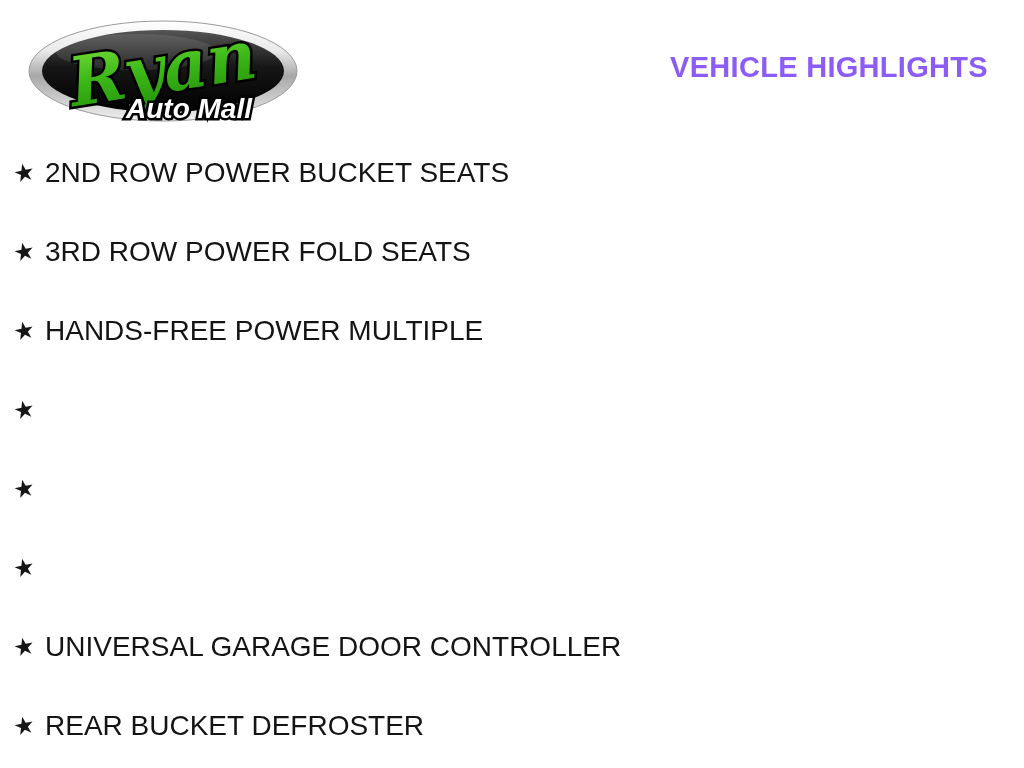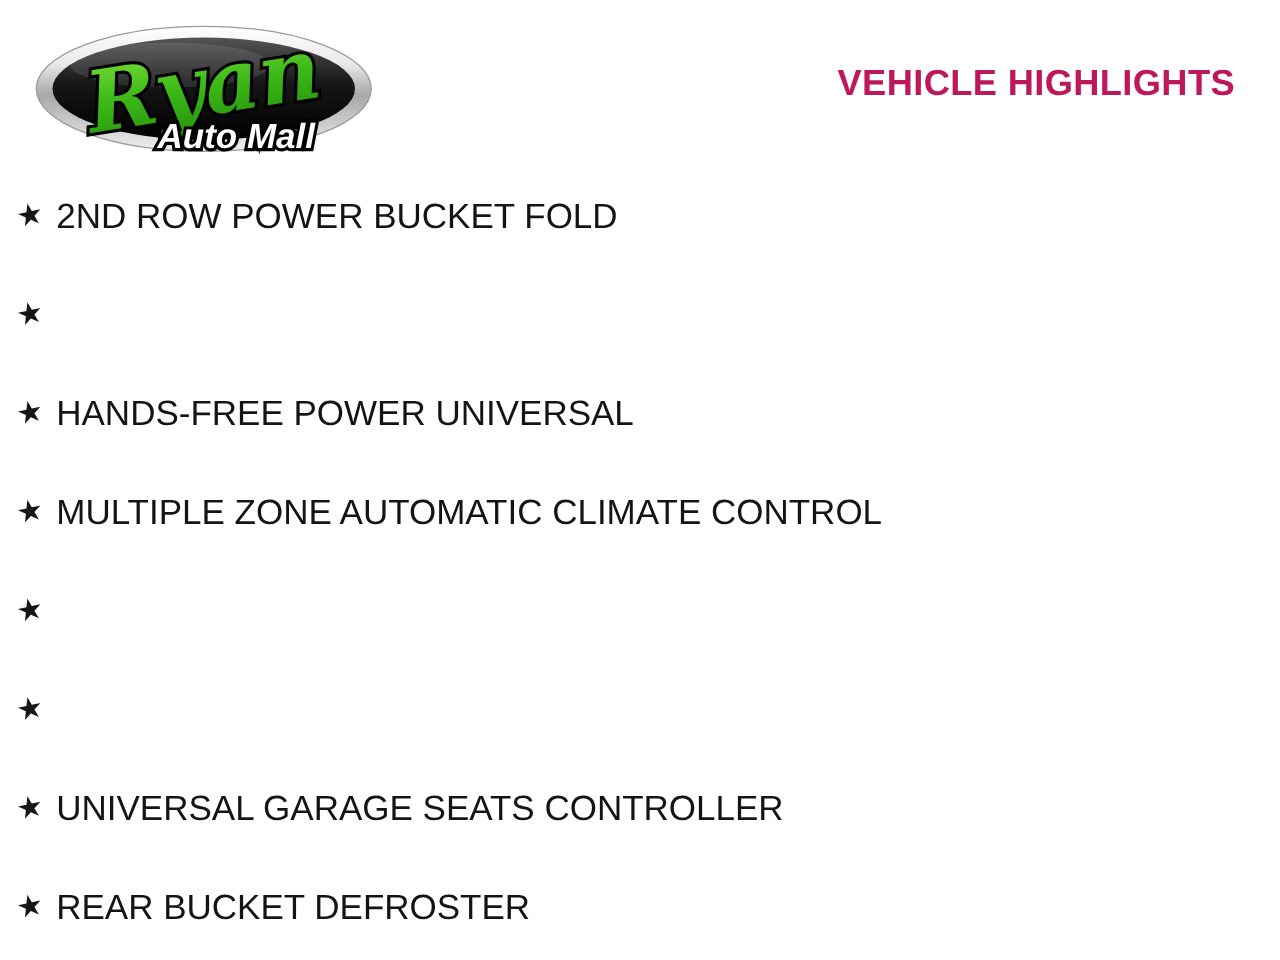--- a/index.html
+++ b/index.html
@@ -28,21 +28,21 @@
     height: 114px;
   }
   .logo svg { display: block; }
   .page-title {
     position: absolute;
     top: 51px;
     right: 36px;
     margin: 0;
     font-size: 29px;
     font-weight: bold;
-    color: #be185d;
+    color: #8b5cf6;
     letter-spacing: 0.3px;
     white-space: nowrap;
   }
   .highlights {
     position: absolute;
     top: 133px;
     left: 0;
     right: 0;
     margin: 0;
     padding: 0;
@@ -108,42 +108,42 @@
       </svg>
     </div>
 
     <h1 class="page-title">VEHICLE HIGHLIGHTS</h1>
 
   </div>
 
   <ul class="highlights">
     <li class="highlight-item">
       <span class="star">★</span>
-      <span class="label">2ND ROW POWER BUCKET FOLD</span>
+      <span class="label">2ND ROW POWER BUCKET SEATS</span>
     </li>
     <li class="highlight-item">
       <span class="star">★</span>
+      <span class="label">3RD ROW POWER FOLD SEATS</span>
     </li>
     <li class="highlight-item">
       <span class="star">★</span>
-      <span class="label">HANDS-FREE POWER UNIVERSAL</span>
-    </li>
-    <li class="highlight-item">
-      <span class="star">★</span>
-      <span class="label">MULTIPLE ZONE AUTOMATIC CLIMATE CONTROL</span>
+      <span class="label">HANDS-FREE POWER MULTIPLE</span>
     </li>
     <li class="highlight-item">
       <span class="star">★</span>
     </li>
     <li class="highlight-item">
       <span class="star">★</span>
     </li>
     <li class="highlight-item">
       <span class="star">★</span>
-      <span class="label">UNIVERSAL GARAGE SEATS CONTROLLER</span>
+    </li>
+    <li class="highlight-item">
+      <span class="star">★</span>
+      <span class="label">UNIVERSAL GARAGE DOOR CONTROLLER</span>
     </li>
     <li class="highlight-item">
       <span class="star">★</span>
       <span class="label">REAR BUCKET DEFROSTER</span>
     </li>
   </ul>
 
 </div>
 
 </body></html>

